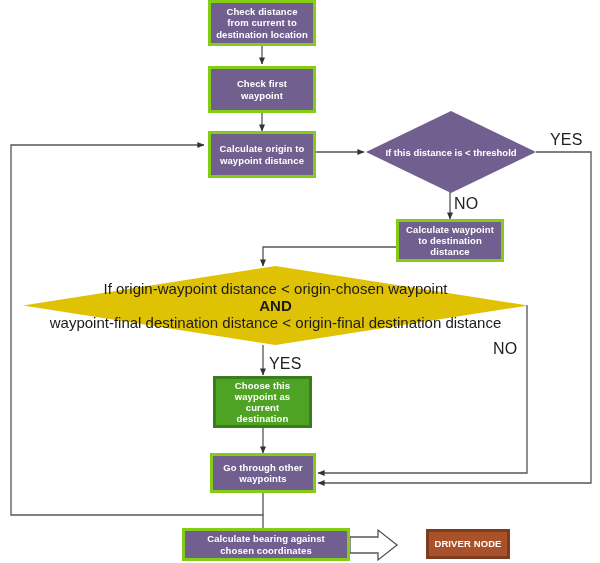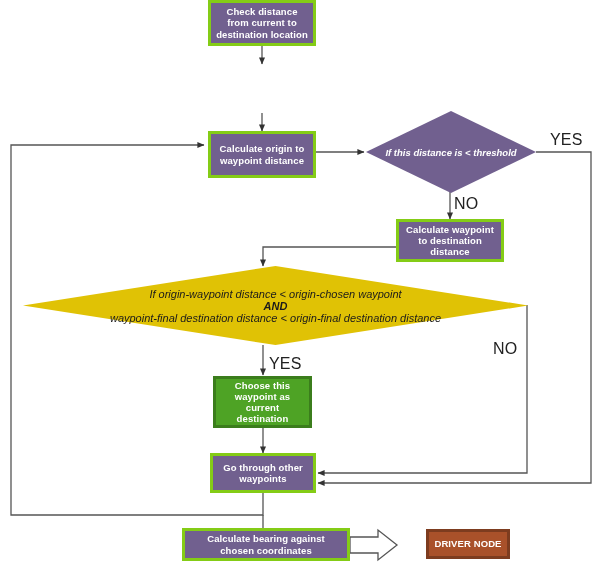--- a/index.html
+++ b/index.html
@@ -12,25 +12,25 @@
         justify-content:center;text-align:center;line-height:1.18;}
   .rect{border:3px solid #84cc16;color:#ffffff;font-size:9.5px;font-weight:bold;
         letter-spacing:.1px;padding:2px 4px;}
   .rect.purple{background:#71608f;}
   .rect.green{background:#4ea325;border-color:#3b7d1c;}
   .rect.brown{background:#a9512a;border-color:#7d3c1f;}
 
   .diamond{position:absolute;}
   .diamond .label{position:absolute;left:0;top:0;width:100%;height:100%;
         display:flex;flex-direction:column;align-items:center;justify-content:center;
-        text-align:center;font-style:italic;}
+        text-align:center;}
   .diamond.purple .shape{background:#71608f;}
   .diamond.purple .label{color:#ffffff;font-size:9.5px;font-weight:bold;}
   .diamond.yellow .shape{background:#e0c205;}
-  .diamond.yellow .label{color:#1b1b1b;font-size:11px;}
+  .diamond.yellow .label{color:#1b1b1b;font-size:15px;}
   .shape{position:absolute;left:0;top:0;width:100%;height:100%;
          clip-path:polygon(50% 0,100% 50%,50% 100%,0 50%);}
 
   .branch{position:absolute;font-size:16px;color:#222;letter-spacing:.2px;}
 </style>
 </head>
 <body>
 
 <div id="stage">
 
@@ -67,20 +67,23 @@
 
     <g>
       <path d="M350,537 L378,537 L378,530 L397,545 L378,560 L378,553 L350,553 z" fill="#ffffff" stroke="#555555" stroke-width="1.3" stroke-linejoin="miter"></path>
     </g>
   </svg>
 
   <div class="node rect purple" style="left:208px;top:0px;width:108px;height:46px;">
     <span>Check distance from current to destination location</span>
   </div>
 
+  <div class="node rect purple" style="left:208px;top:66px;width:108px;height:47px;">
+    <span>Check first waypoint</span>
+  </div>
 
   <div class="node rect purple" style="left:208px;top:131px;width:108px;height:47px;">
     <span>Calculate origin to waypoint distance</span>
   </div>
 
   <div class="diamond purple" style="left:366px;top:111px;width:170px;height:82px;">
     <div class="shape"></div>
     <div class="label">
       <span>If this distance is &lt; threshold</span>
     </div>

